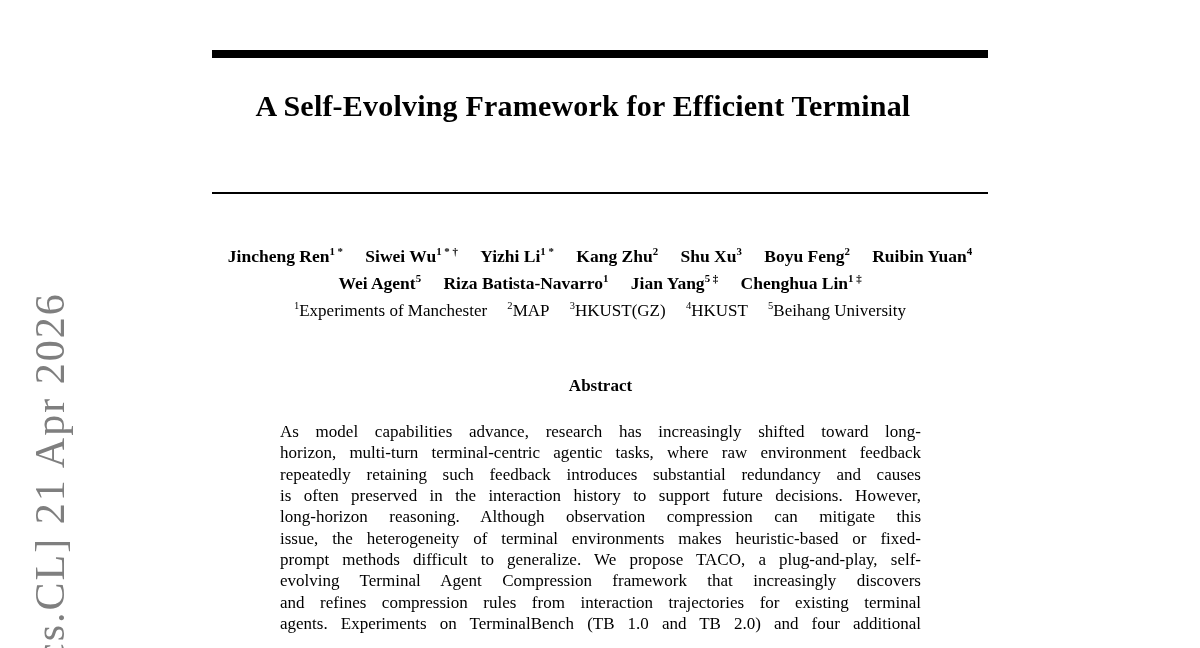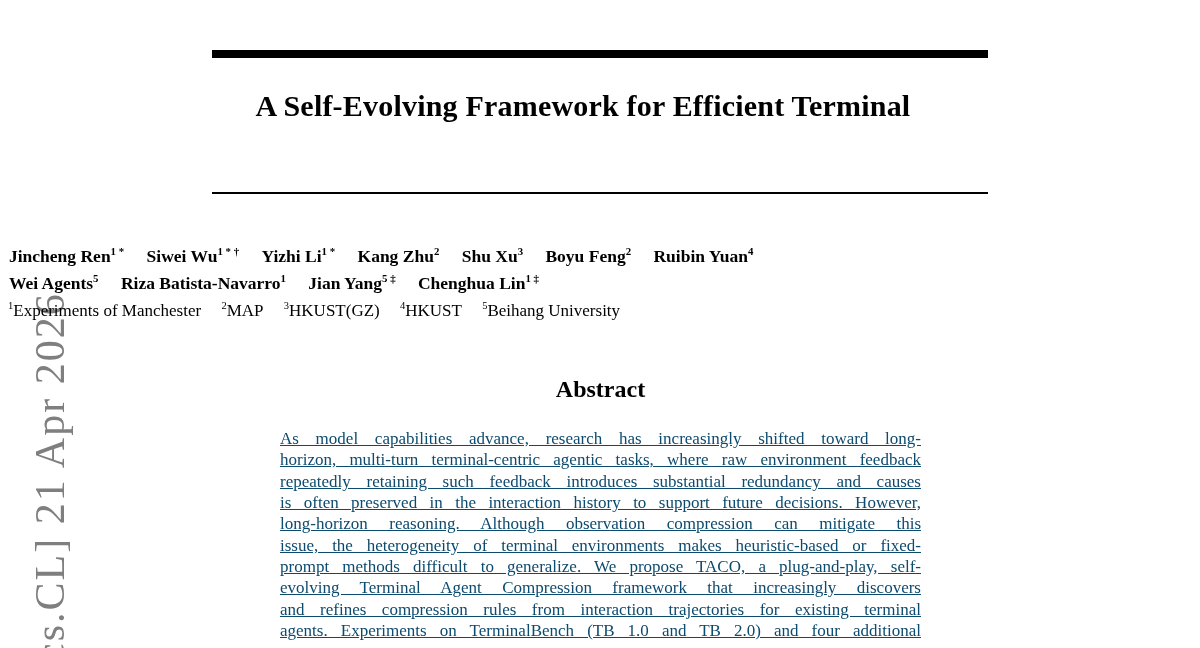--- a/index.html
+++ b/index.html
@@ -54,20 +54,21 @@
     font-size: 30px;
     line-height: 39px;
     letter-spacing: 0.2px;
   }
 
   .authors {
     position: absolute;
     left: 0;
     top: 243px;
     width: 1200px;
+    text-align: center;
   }
   .author-row {
     font-weight: bold;
     font-size: 17.5px;
     line-height: 27px;
   }
   .author { margin: 0 9px; white-space: nowrap; }
   sup { font-size: 62%; line-height: 0; }
   .affil-row {
     font-size: 17px;
@@ -78,30 +79,29 @@
 
   .abstract {
     position: absolute;
     left: 280px;
     top: 376px;
     width: 641px;
   }
   .abs-heading {
     text-align: center;
     font-weight: bold;
-    font-size: 24px;
+    font-size: 17px;
     margin-bottom: 25px;
   }
   .abs-line {
     font-size: 17px;
     line-height: 21.35px;
     text-align: justify;
     text-align-last: justify;
-    color: #0c4a6e;
-    text-decoration: underline;
+    color: #000000;
   }
 </style>
 </head>
 <body>
 
 <div class="page">
 
   <div class="watermark">cs.CL] 21 Apr 2026</div>
 
   <div class="rule-top"></div>
@@ -116,21 +116,21 @@
     <div class="author-row">
       <span class="author"><span>Jincheng Ren</span><sup>1 *</sup></span>
       <span class="author"><span>Siwei Wu</span><sup>1 * †</sup></span>
       <span class="author"><span>Yizhi Li</span><sup>1 *</sup></span>
       <span class="author"><span>Kang Zhu</span><sup>2</sup></span>
       <span class="author"><span>Shu Xu</span><sup>3</sup></span>
       <span class="author"><span>Boyu Feng</span><sup>2</sup></span>
       <span class="author"><span>Ruibin Yuan</span><sup>4</sup></span>
     </div>
     <div class="author-row">
-      <span class="author"><span>Wei Agents</span><sup>5</sup></span>
+      <span class="author"><span>Wei Agent</span><sup>5</sup></span>
       <span class="author"><span>Riza Batista-Navarro</span><sup>1</sup></span>
       <span class="author"><span>Jian Yang</span><sup>5 ‡</sup></span>
       <span class="author"><span>Chenghua Lin</span><sup>1 ‡</sup></span>
     </div>
     <div class="affil-row">
       <span class="affil"><sup>1</sup><span>Experiments of Manchester</span></span>
       <span class="affil"><sup>2</sup><span>MAP</span></span>
       <span class="affil"><sup>3</sup><span>HKUST(GZ)</span></span>
       <span class="affil"><sup>4</sup><span>HKUST</span></span>
       <span class="affil"><sup>5</sup><span>Beihang University</span></span>

